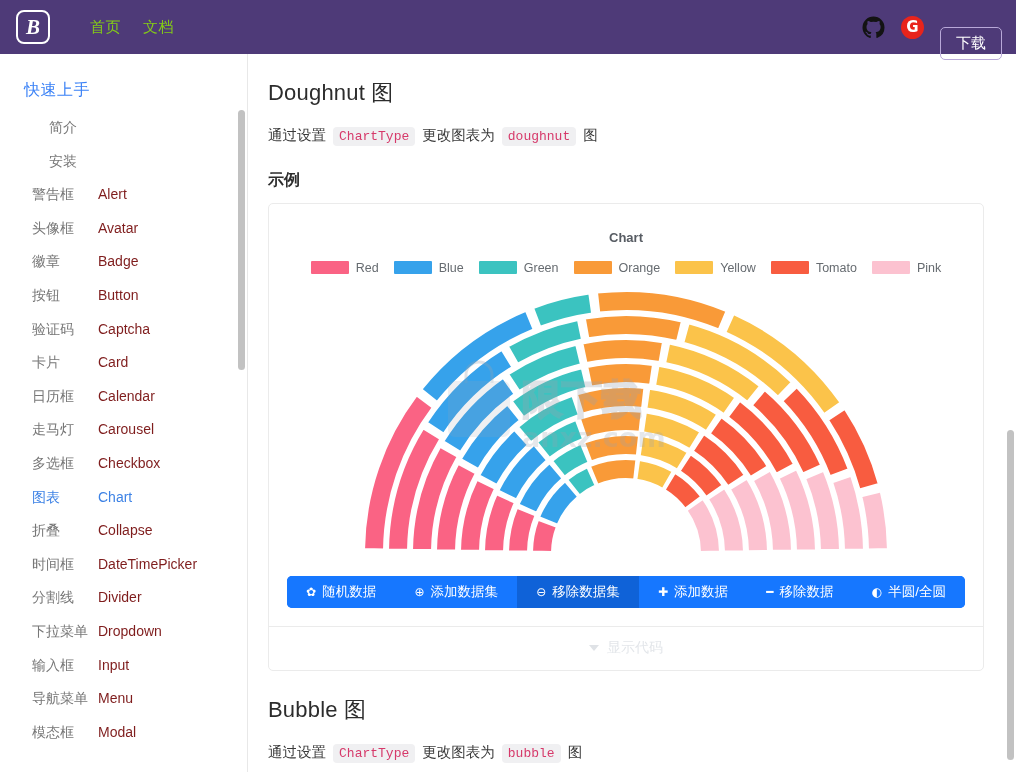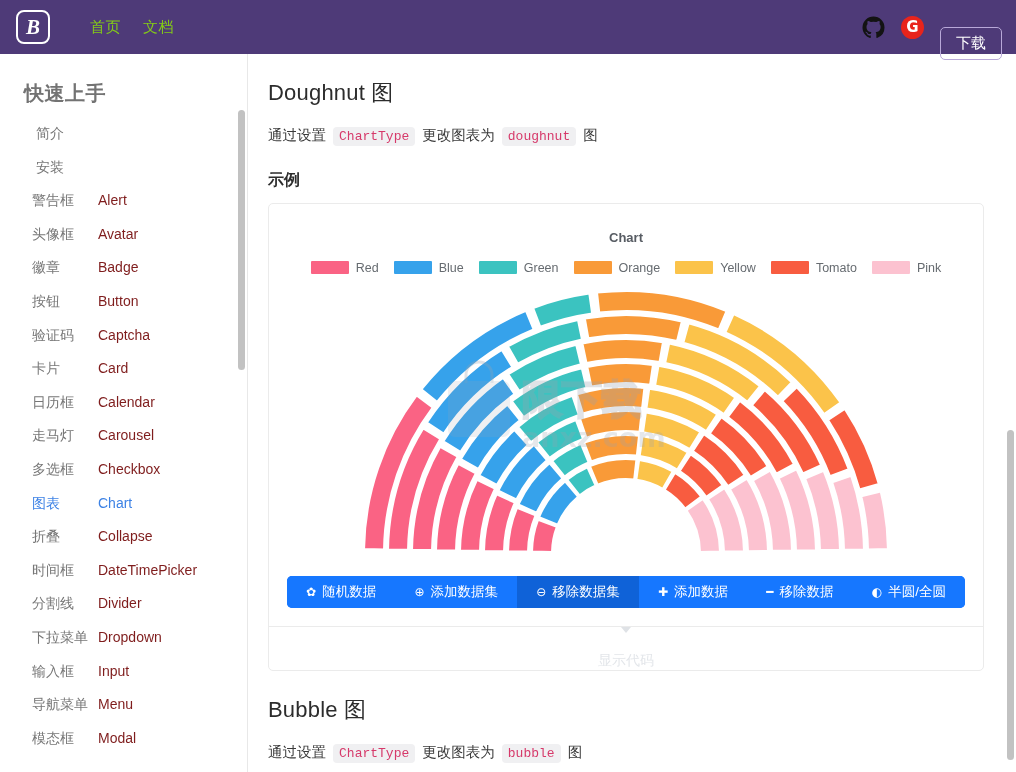--- a/index.html
+++ b/index.html
@@ -58,34 +58,34 @@
   
   .sidebar {
     position: absolute; top: 54px; left: 0;
     width: 248px; height: 718px;
     background: #fff;
     border-right: 1px solid #e8e8e8;
     overflow: hidden;
     padding: 16px 0 0 0;
   }
   .side-section-title {
-    font-size: 20px; font-weight: 700; color: #737373;
+    font-size: 16px; font-weight: 400; color: #3b82f6;
     padding: 10px 0 10px 24px;
     letter-spacing: .5px;
   }
   .side-item {
     display: flex; align-items: center;
     padding: 7px 0 7px 32px;
     font-size: 14px; color: #777; cursor: pointer;
     line-height: 1.4;
   }
   .side-item .cn { width: 66px; flex: 0 0 66px; }
   .side-item .en { color: #7f1d1d; }
   .side-item.active .cn, .side-item.active .en { color: #3d82e5; }
-  .side-item.simple { padding-left: 36px; }
+  .side-item.simple { padding-left: 49px; }
 
   .sidebar-scrollbar {
     position: absolute; top: 56px; right: 2px;
     width: 7px; height: 260px;
     background: #c2c2c2; border-radius: 4px;
     cursor: pointer;
   }
 
   
   .main {
@@ -121,22 +121,22 @@
     border-radius: 5px;
     background: #fff;
   }
   .demo-body {
     padding: 16px 18px 0 18px;
     position: relative;
     height: 422px;
   }
   .demo-footer {
     height: 44px; border-top: 1px solid #ebebeb;
-    display: flex; align-items: center; justify-content: space-between;
-    gap: 8px; cursor: pointer; flex-direction: column;
+    display: flex; align-items: center; justify-content: center;
+    gap: 8px; cursor: pointer;
   }
   .caret-down {
     width: 0; height: 0;
     border-left: 5px solid transparent;
     border-right: 5px solid transparent;
     border-top: 6px solid #dfe2e6;
   }
   .footer-label { font-size: 14px; color: #e3e6ea; }
 
   

